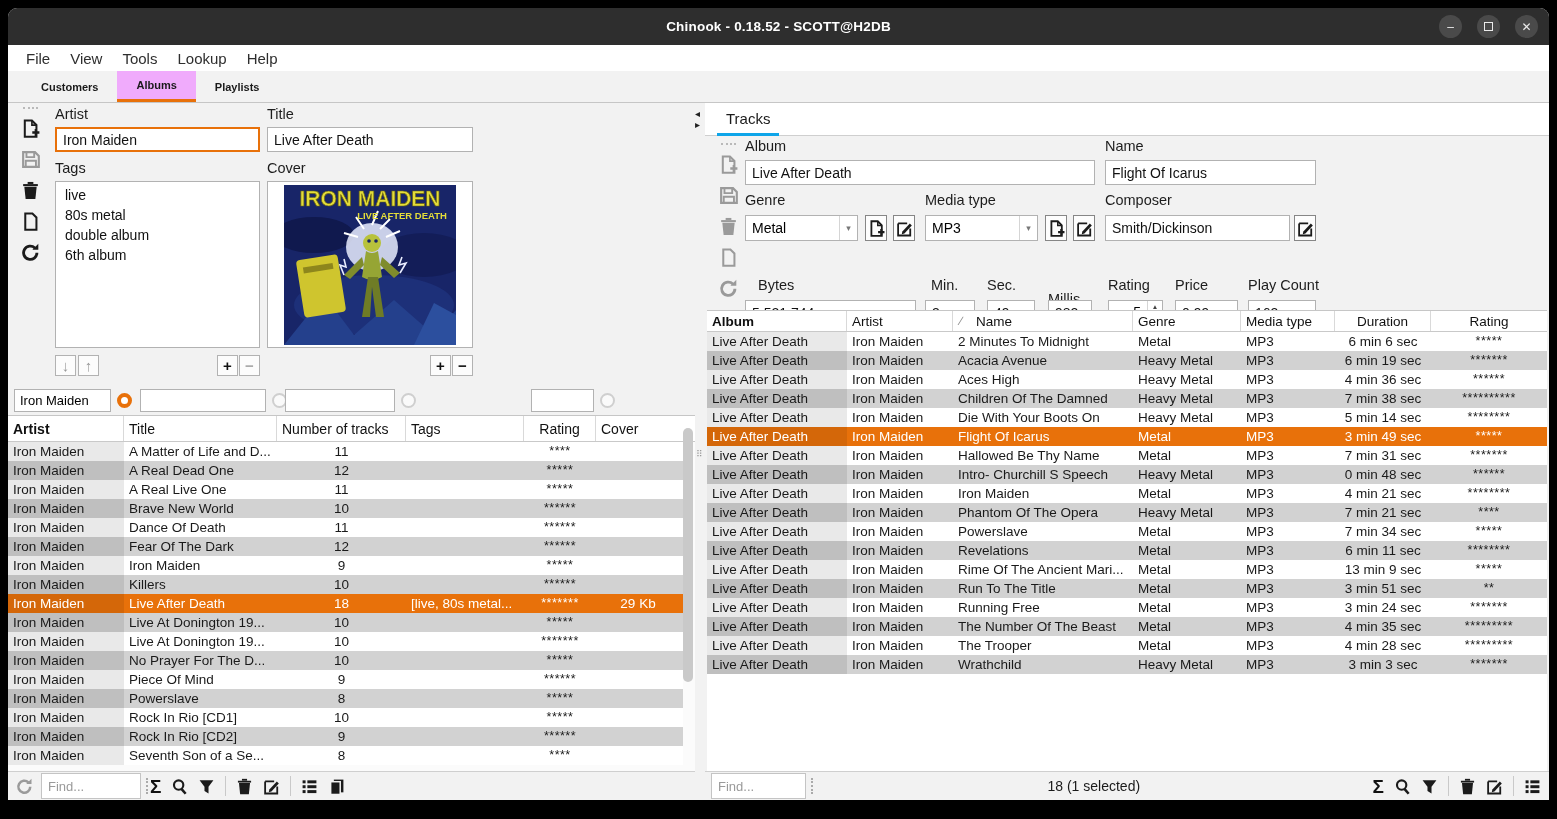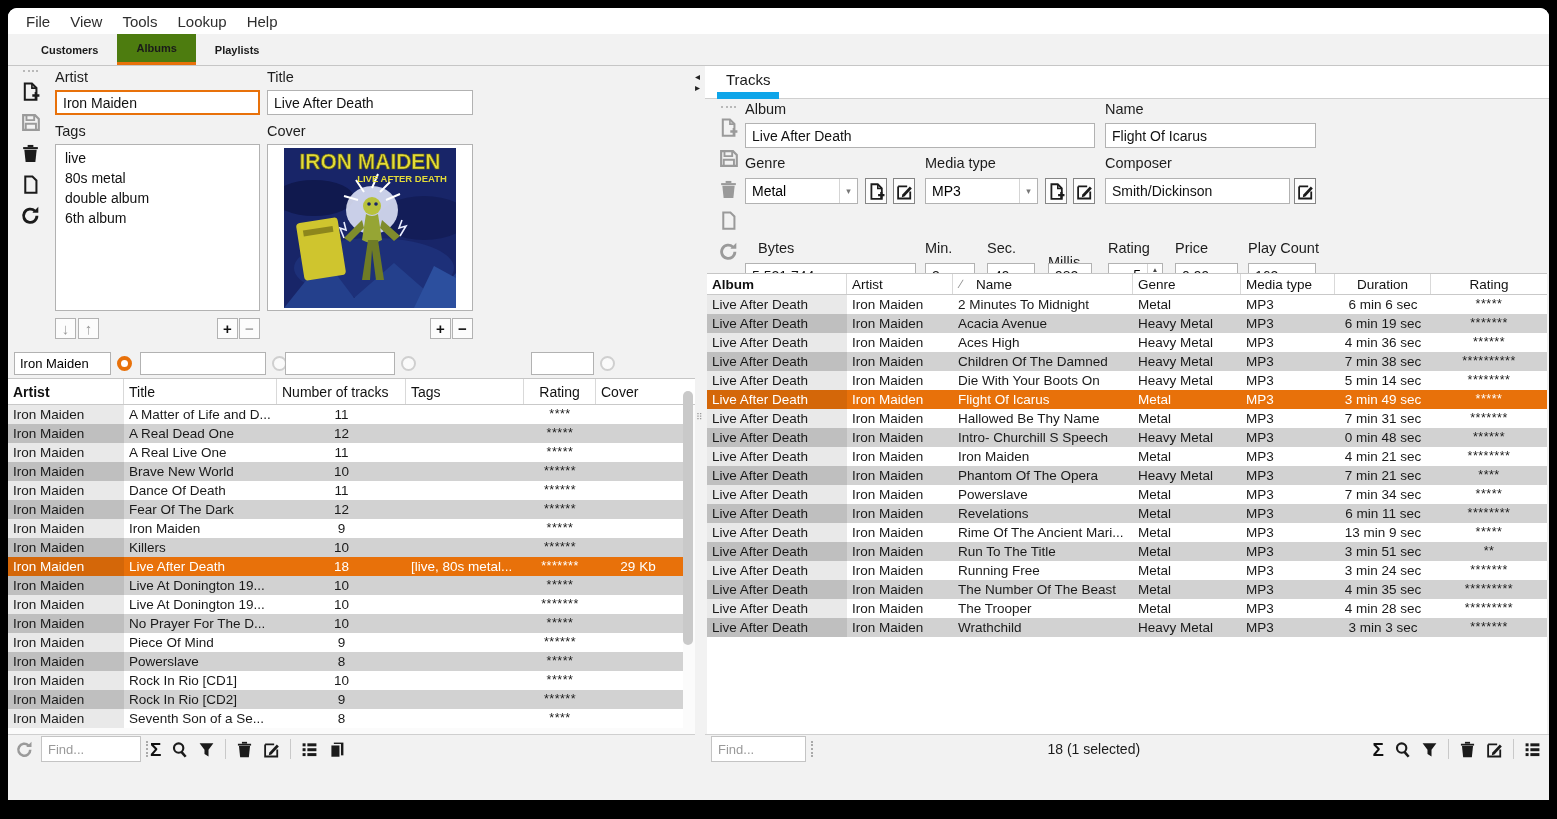--- a/index.html
+++ b/index.html
@@ -16,21 +16,21 @@
   .winbtns { position:absolute; right:11px; top:7px; display:flex; gap:15px; }
   .winbtn { width:23px; height:23px; border-radius:50%; background:#4a4a4a; color:#ececec;
             display:flex; align-items:center; justify-content:center; font-size:12px; line-height:1; }
   .winbtn.max span { font-size:9px; border:1.4px solid #ececec; width:9px; height:9px; display:block; }
 
   
   .menubar { height:26px; background:#fff; display:flex; align-items:center; padding-left:8px; }
   .menu-item { font-size:15px; color:#2e2e2e; padding:0 10px; }
   .tabbar { height:32px; background:#f2f2f2; border-bottom:1px solid #c6c6c6; display:flex; padding-left:14px; }
   .tab { font-size:11px; color:#1a1a1a; padding:0 19px; display:flex; align-items:center;font-weight:bold; }
-  .tab.active { background:#4d7c0f; border-bottom:3px solid #e8710a; }
+  .tab.active { background:#f0abfc; border-bottom:3px solid #e8710a; }
 
   .main { position:relative; height:668px; }
 
   
   .vtool { position:absolute; left:9px; width:26px; display:flex; flex-direction:column; align-items:center; gap:12px; }
   .vtool .grip { width:15px; border-top:2px dotted #b9b9b9; margin-bottom:-2px; }
   .ic { width:19px; height:19px; display:block; }
   .ic16 { width:17px; height:17px; display:block; }
   .dim { color:#9a9a9a; }
   .ink { color:#1b1b1b; }
@@ -89,21 +89,21 @@
   .splitter { position:absolute; left:687px; top:0; width:10px; height:668px; }
   .split-arrows { position:absolute; left:0; top:5px; display:flex; flex-direction:column;
                   font-size:10px; color:#222; line-height:11px; }
   .split-grip { position:absolute; left:1px; top:348px; width:8px; height:22px;
                 color:#9a9a9a; font-size:9px; line-height:7px; letter-spacing:1px; }
 
   
   .panel-right { position:absolute; left:697px; top:0; width:844px; height:668px; }
   .tabrow-r { height:33px; background:#fff; border-bottom:1px solid #cfcfcf; position:relative; }
   .tracks-tab { position:absolute; left:12px; top:0; height:33px; display:flex; align-items:center;
-                padding:0 9px; font-size:15px; color:#1a1a1a; border-bottom:7px solid #0ea5e9; }
+                padding:0 9px; font-size:15px; color:#1a1a1a; border-bottom:3px solid #0ea5e9; }
   .panel-right .vtool { top:40px; left:10px; }
   .form-r { position:absolute; left:40px; top:33px; width:590px; height:174px; }
   .combo { position:absolute; height:26px; background:#fff; border:1px solid #b2b2b2; display:flex; }
   .combo .cval { flex:1; font-size:14px; padding:4px 6px; overflow:hidden; white-space:nowrap; }
   .combo .caret { width:18px; border-left:1px solid #d5d5d5; display:flex; align-items:center;
                   justify-content:center; font-size:9px; color:#777; }
   .mbtn { position:absolute; width:22px; height:26px; background:#fdfdfd; border:1px solid #868686;
           display:flex; align-items:center; justify-content:center; }
   .spin { position:absolute; height:25px; background:#fff; border:1px solid #b2b2b2; display:flex; }
   .spin .sval { flex:1; font-size:14px; padding:3px 6px; text-align:right; }
@@ -187,20 +187,34 @@
     </symbol>
     <symbol id="i-pages" viewBox="0 0 16 16">
       <rect x="5.5" y="1.5" width="9" height="12" fill="currentColor"></rect>
       <rect x="2.5" y="3.5" width="9" height="12" fill="currentColor" stroke="#f2f2f2" stroke-width="1.4"></rect>
     </symbol>
   </defs>
 </svg>
 
 <div class="window">
 
+  <div class="titlebar">
+    <span class="title">Chinook - 0.18.52 - SCOTT@H2DB</span>
+    <div class="winbtns">
+      <div class="winbtn">
+          <span>–</span>
+        </div>
+      <div class="winbtn max">
+          <span></span>
+        </div>
+      <div class="winbtn">
+          <span>✕</span>
+        </div>
+    </div>
+  </div>
 
   <div class="menubar">
     <span class="menu-item">File</span>
     <span class="menu-item">View</span>
     <span class="menu-item">Tools</span>
     <span class="menu-item">Lookup</span>
     <span class="menu-item">Help</span>
   </div>
 
   <div class="tabbar">
@@ -530,21 +544,21 @@
         <div class="flabel" style="left:360px;top:56px;">Composer</div>
         <input class="tinput" style="left: 360px; top: 79px; width: 185px; height: 26px;" value="Smith/Dickinson">
         <div class="mbtn" style="left:549px;top:79px;">
             <svg class="ic16 ink">
               <use href="#i-edit"></use>
             </svg>
           </div>
 
         <div class="flabel" style="left:0;top:141px;margin-left:13px;">Bytes</div>
         <input class="tinput" style="left: 0px; top: 164px; width: 171px;" value="5,521,744">
-        <div class="flabel" style="left:180px;top:141px;">Min.</div>
+        <div class="flabel" style="left:186px;top:141px;">Min.</div>
         <input class="tinput" style="left: 180px; top: 164px; width: 50px;" value="3">
         <div class="flabel" style="left:242px;top:141px;">Sec.</div>
         <input class="tinput" style="left: 242px; top: 164px; width: 48px;" value="49">
         <div class="flabel" style="left:303px;top:155px;">Millis.</div>
         <input class="tinput" style="left: 303px; top: 164px; width: 44px;" value="982">
         <div class="flabel" style="left:363px;top:141px;">Rating</div>
         <div class="spin" style="left:363px;top:164px;width:55px;">
           <div class="sval">5</div>
           <div class="sbtns">
             <div>▲</div>

